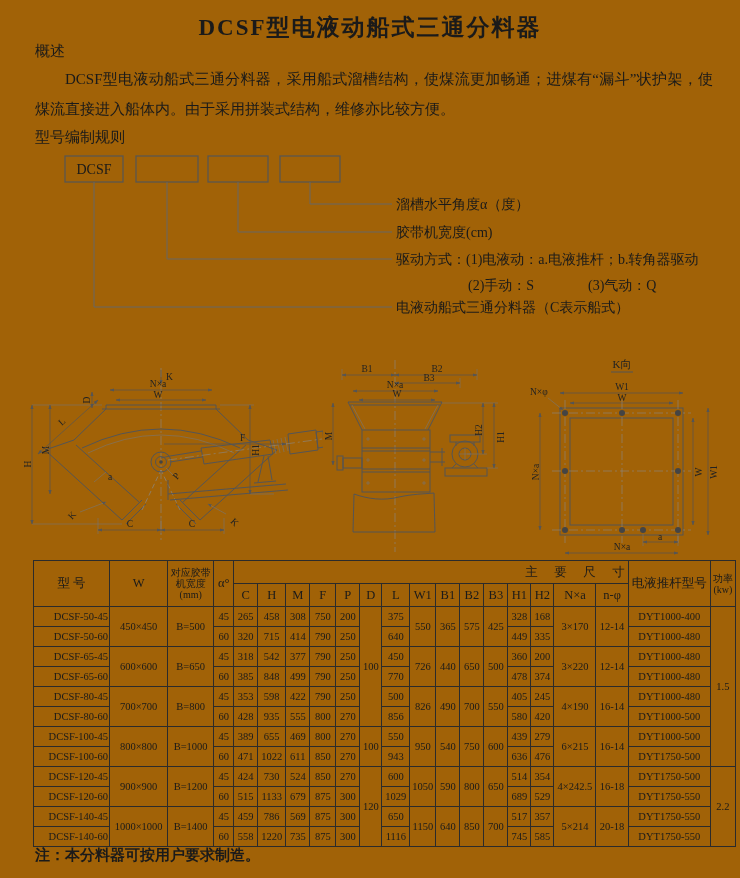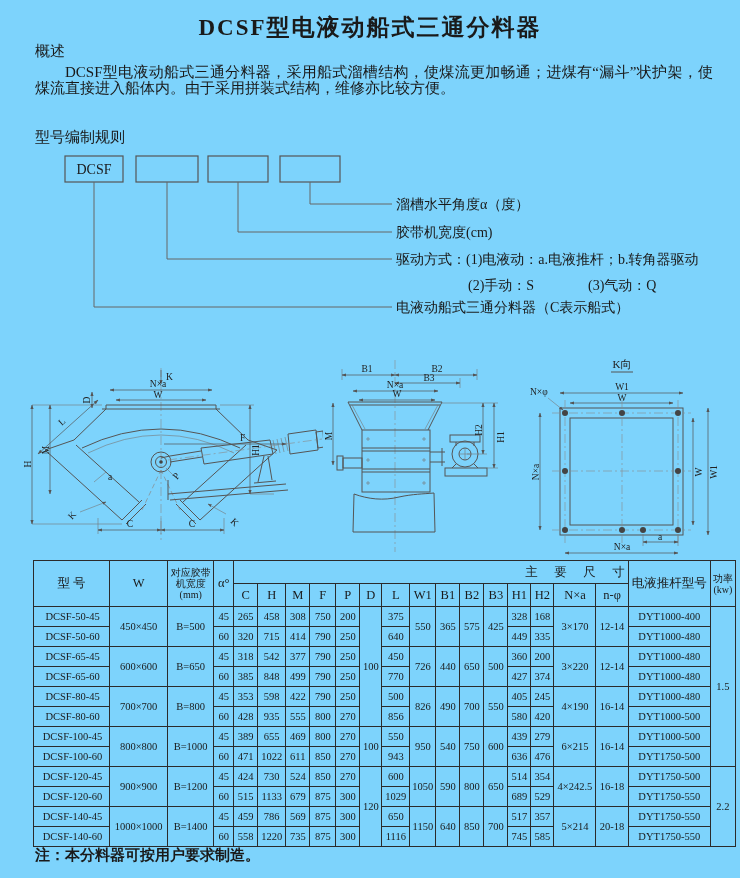--- a/index.html
+++ b/index.html
@@ -1,21 +1,21 @@
 <!DOCTYPE html>
 <html><head>
 <meta charset="utf-8">
 <style>
   html,body{margin:0;padding:0;background:#e8e8e8;}
-  .page{position:relative;width:740px;height:878px;background:#7dd3fc;margin:0 auto;
+  .page{position:relative;width:740px;height:878px;background:#a16207;margin:0 auto;
         font-family:"Liberation Serif","DejaVu Serif",serif;color:#1a1a1a;overflow:hidden;}
   .title{position:absolute;top:12px;left:0;width:100%;text-align:center;
          font-size:23px;font-weight:bold;letter-spacing:2px;}
   .sechead{position:absolute;left:35px;font-size:15px;}
-  .para{position:absolute;left:35px;width:678px;font-size:15px;line-height:16px;
+  .para{position:absolute;left:35px;width:678px;font-size:15px;line-height:30px;
         text-indent:2em;text-align:justify;}
   .dlabel{position:absolute;font-size:14px;white-space:nowrap;}
   .drw{position:absolute;}
   .ln{stroke:#555;stroke-width:1;fill:none;}
   .tn{stroke:#777;stroke-width:.6;fill:none;}
   .dim{stroke:#555;stroke-width:.7;fill:none;}
   .cl{stroke:#8a8a8a;stroke-width:.6;fill:none;stroke-dasharray:9 3 2 3;}
   .vd{stroke:#8a8a8a;stroke-width:.7;fill:none;stroke-dasharray:5 3;}
   .lbl{font-size:9.5px;fill:#222;font-family:"Liberation Serif","DejaVu Serif",serif;}
   .bolt{fill:#444;stroke:none;}
@@ -23,21 +23,21 @@
   .conn{stroke:#666;stroke-width:1;fill:none;}
   .boxtext{font-size:14px;fill:#1a1a1a;font-family:"Liberation Serif","DejaVu Serif",serif;}
   .tablewrap{position:absolute;left:33px;top:560px;}
   #spec-table{border-collapse:collapse;table-layout:fixed;width:703px;}
   #spec-table th,#spec-table td{border:1px solid #2b2b2b;padding:0 1px;text-align:center;
       font-weight:normal;font-size:10.5px;overflow:hidden;white-space:nowrap;}
   #spec-table thead th{font-size:12.5px;height:22px;white-space:normal;line-height:1.15;}
   #spec-table tbody td{height:19px;}
   #spec-table .sm{font-size:10px;line-height:1.1;}
   #spec-table .group{letter-spacing:2px;text-align:right;}
-  #spec-table td.model{text-align:center;padding-left:3px;}
+  #spec-table td.model{text-align:right;padding-left:3px;}
   .note{position:absolute;left:35px;top:846px;font-size:15px;font-weight:bold;}
 </style>
 </head>
 <body>
 
 <div class="page">
 
   <div class="title">DCSF型电液动船式三通分料器</div>
 
   <div class="sechead" style="top:42px">概述</div>
@@ -372,21 +372,21 @@
           </tr>
           <tr>
             <td class="model">DCSF-65-60</td>
             <td>60</td>
             <td>385</td>
             <td>848</td>
             <td>499</td>
             <td>790</td>
             <td>250</td>
             <td>770</td>
-            <td>427</td>
+            <td>478</td>
             <td>374</td>
             <td>DYT1000-480</td>
           </tr>
           <tr>
             <td class="model">DCSF-80-45</td>
             <td rowspan="2">700×700</td>
             <td rowspan="2">B=800</td>
             <td>45</td>
             <td>353</td>
             <td>598</td>

